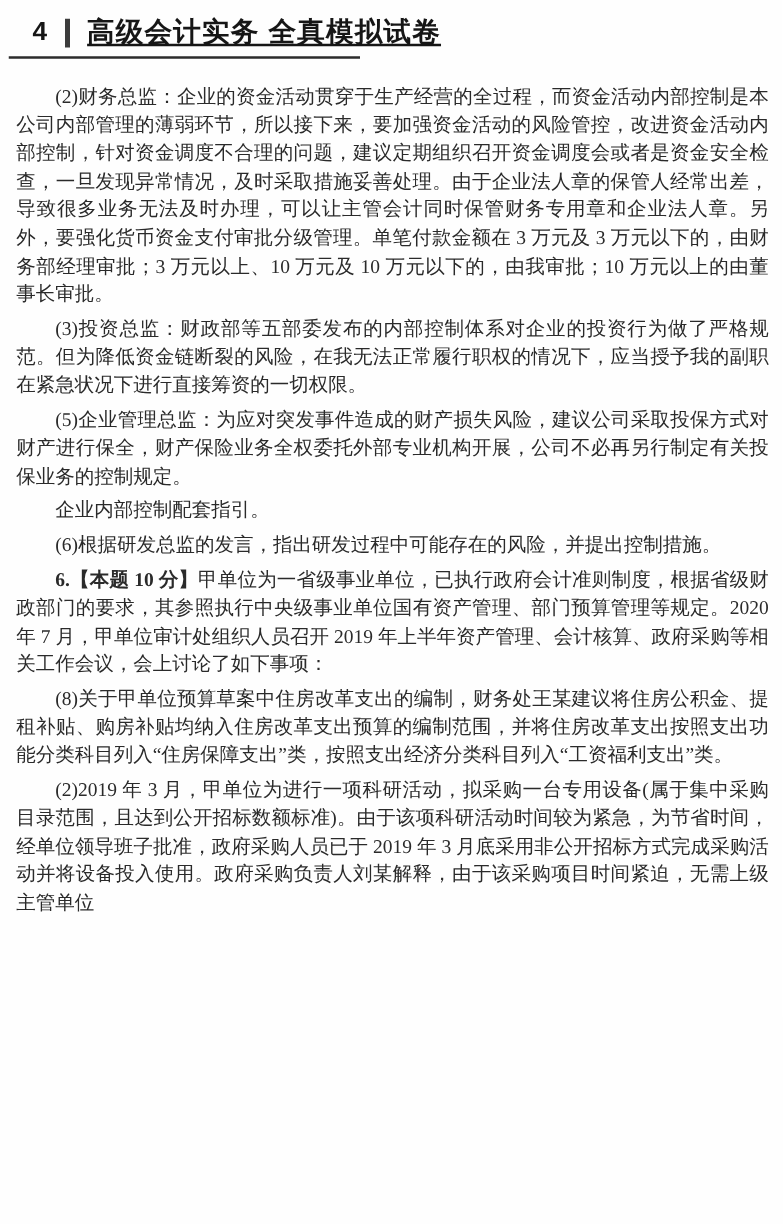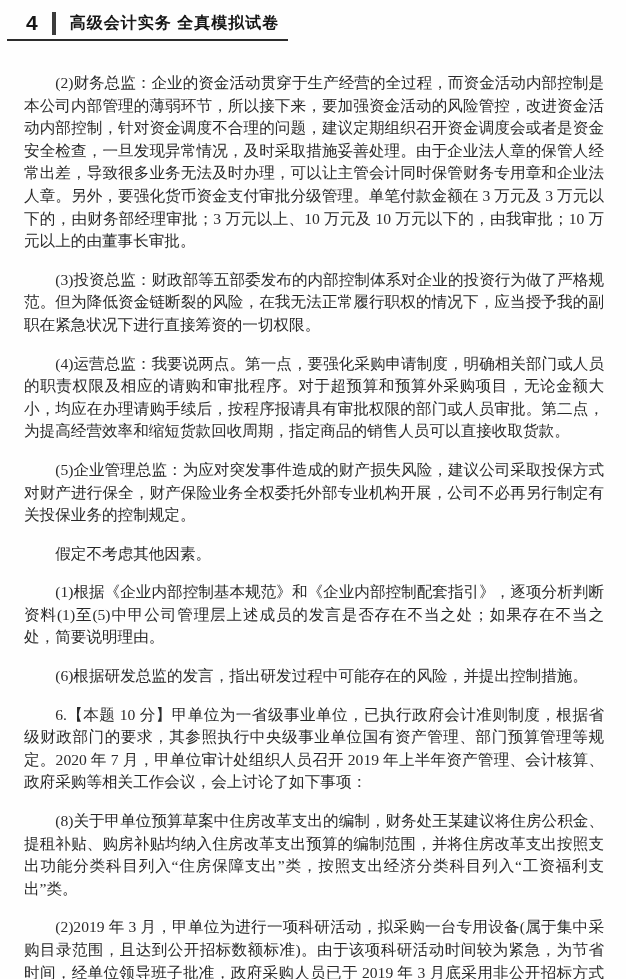--- a/index.html
+++ b/index.html
@@ -13,50 +13,48 @@
   }
   
   .page-header {
     display:flex; align-items:center;
     padding:11px 0 0 26px;
     font-family:"Liberation Sans","DejaVu Sans",sans-serif;
     font-weight:bold; color:#161616;
   }
   .page-num { font-size:21px; line-height:24px; }
   .head-bar { width:4px; height:23px; background:#3c3c3c; margin:0 14px; }
-  .book-title { font-size:16px; letter-spacing:1px; }
+  .book-title { font-size:22px; letter-spacing:1px;text-decoration:underline; }
   .head-rule { margin:4px 0 0 7px; width:281px; height:2px; background:#2c2c2c; }
   
   .page-body {
     padding:15px 6px 0 8px;
     font-size:15.6px;
     line-height:22.6px;
     text-align:justify;
   }
-  .page-body p { margin:16px; text-indent:2em; }
-  .bold { font-weight:normal; }
+  .page-body p { margin:5px; text-indent:2em; }
+  .bold { font-weight:bold; }
 </style>
 </head>
 <body>
 
 <div class="page">
 
   <div class="page-header">
     <span class="page-num">4</span>
     <span class="head-bar"></span>
     <span class="book-title">高级会计实务 全真模拟试卷</span>
   </div>
   <div class="head-rule"></div>
 
   <div class="page-body">
     <p>(2)财务总监：企业的资金活动贯穿于生产经营的全过程，而资金活动内部控制是本公司内部管理的薄弱环节，所以接下来，要加强资金活动的风险管控，改进资金活动内部控制，针对资金调度不合理的问题，建议定期组织召开资金调度会或者是资金安全检查，一旦发现异常情况，及时采取措施妥善处理。由于企业法人章的保管人经常出差，导致很多业务无法及时办理，可以让主管会计同时保管财务专用章和企业法人章。另外，要强化货币资金支付审批分级管理。单笔付款金额在 3 万元及 3 万元以下的，由财务部经理审批；3 万元以上、10 万元及 10 万元以下的，由我审批；10 万元以上的由董事长审批。</p>
     <p>(3)投资总监：财政部等五部委发布的内部控制体系对企业的投资行为做了严格规范。但为降低资金链断裂的风险，在我无法正常履行职权的情况下，应当授予我的副职在紧急状况下进行直接筹资的一切权限。</p>
-    <p>(4)运营总监：我要说两点。第一点，要强化采购申请制度，明确相关部门或人员的职责权限及相应的请购和审批程序。对于超预算和预算外采购项目，无论金额大小，均应在办理请购手续后，按程序报请具有审批权限的部门或人员审批。第二点，为提高经营效率和缩短货款回收周期，指定商品的销售人员可以直接收取货款。</p>
     <p>(5)企业管理总监：为应对突发事件造成的财产损失风险，建议公司采取投保方式对财产进行保全，财产保险业务全权委托外部专业机构开展，公司不必再另行制定有关投保业务的控制规定。</p>
-    <p>假定不考虑其他因素。</p>
-    <p>(1)根据《企业内部控制基本规范》和《企业内部控制配套指引》，逐项分析判断资料(1)至(5)中甲公司管理层上述成员的发言是否存在不当之处；如果存在不当之处，简要说明理由。</p>
+    <p>企业内部控制配套指引。</p>
     <p>(6)根据研发总监的发言，指出研发过程中可能存在的风险，并提出控制措施。</p>
     <p><span class="bold">6.【本题 10 分】</span><span>甲单位为一省级事业单位，已执行政府会计准则制度，根据省级财政部门的要求，其参照执行中央级事业单位国有资产管理、部门预算管理等规定。2020 年 7 月，甲单位审计处组织人员召开 2019 年上半年资产管理、会计核算、政府采购等相关工作会议，会上讨论了如下事项：</span></p>
     <p>(8)关于甲单位预算草案中住房改革支出的编制，财务处王某建议将住房公积金、提租补贴、购房补贴均纳入住房改革支出预算的编制范围，并将住房改革支出按照支出功能分类科目列入“住房保障支出”类，按照支出经济分类科目列入“工资福利支出”类。</p>
     <p>(2)2019 年 3 月，甲单位为进行一项科研活动，拟采购一台专用设备(属于集中采购目录范围，且达到公开招标数额标准)。由于该项科研活动时间较为紧急，为节省时间，经单位领导班子批准，政府采购人员已于 2019 年 3 月底采用非公开招标方式完成采购活动并将设备投入使用。政府采购负责人刘某解释，由于该采购项目时间紧迫，无需上级主管单位</p>
   </div>
 
 </div>
 
 </body></html>

